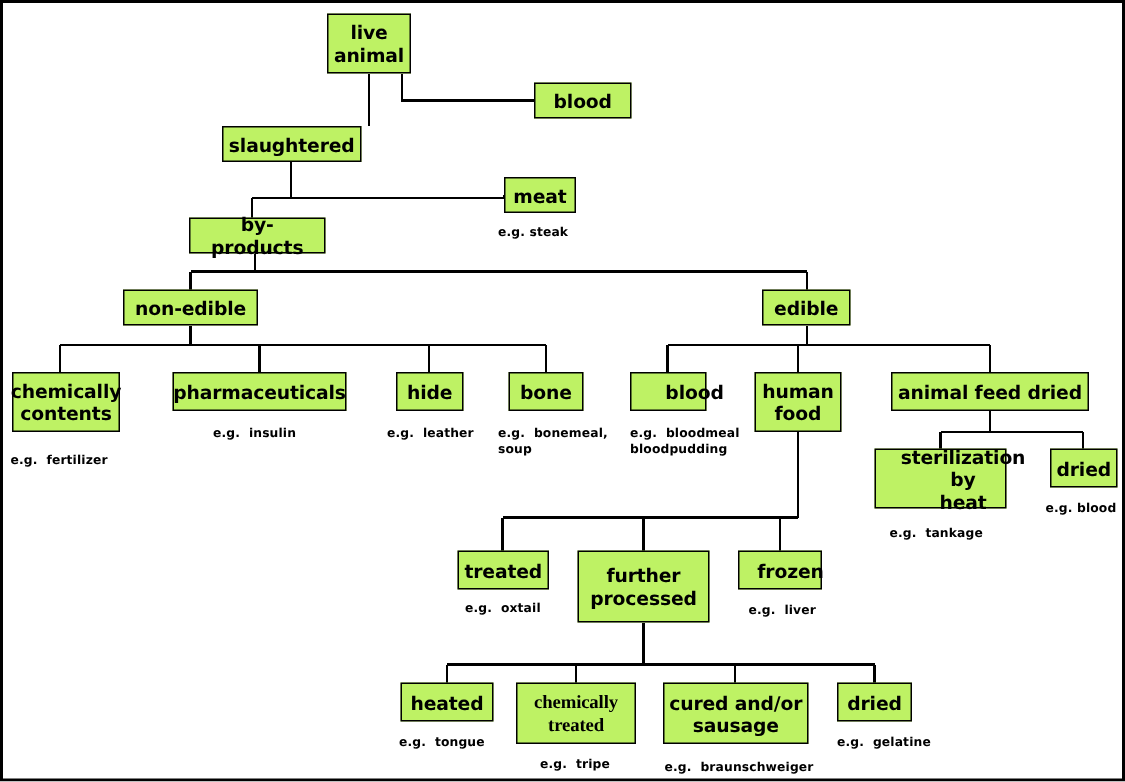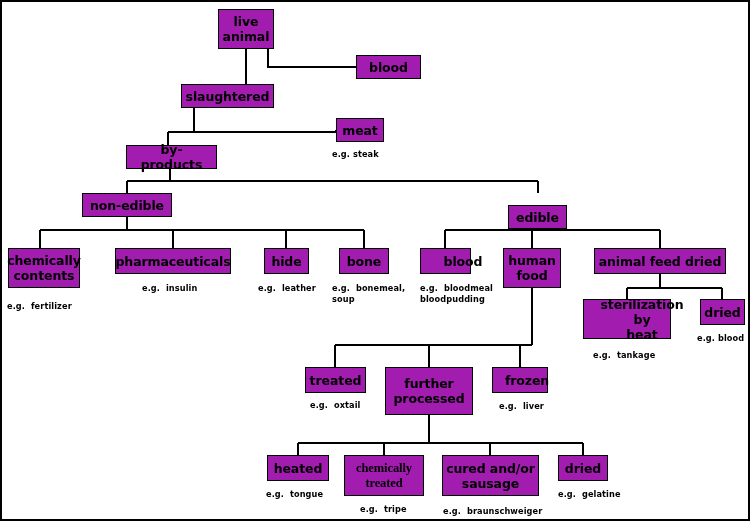--- a/index.html
+++ b/index.html
@@ -29,21 +29,21 @@
   }
   .conn {
     stroke: #000000;
     stroke-width: 1.4;
     fill: none;
     shape-rendering: crispEdges;
   }
   .nodebox {
     position: absolute;
     border: 1.5px solid #000000;
-    background: #a21caf;
+    background: #bef264;
     box-sizing: border-box;
     display: flex;
     flex-direction: column;
     align-items: center;
     justify-content: center;
     font-weight: bold;
     font-size: 12.5px;
     line-height: 15px;
     color: #000000;
     text-align: center;
@@ -106,33 +106,33 @@
       <path d="M 581 441 L 581 453" class="conn" stroke="#000000"></path>
     </svg>
   <div id="nodes">
       <div class="nodebox" style="left: 216px; top: 7px; width: 56px; height: 40px; border-color: rgb(0, 0, 0);">
         <span>live</span>
         <span class="line2">animal</span>
       </div>
       <div class="nodebox" style="left: 354px; top: 53px; width: 65px; height: 24px; border-color: rgb(0, 0, 0);">
         <span>blood</span>
       </div>
-      <div class="nodebox" style="left: 146px; top: 82px; width: 93px; height: 24px; border-color: rgb(0, 0, 0); margin-left: 33px;">
+      <div class="nodebox" style="left: 146px; top: 82px; width: 93px; height: 24px; border-color: rgb(0, 0, 0);">
         <span>slaughtered</span>
       </div>
       <div class="nodebox" style="left: 334px; top: 116px; width: 48px; height: 24px; border-color: rgb(0, 0, 0);">
         <span>meat</span>
       </div>
       <div class="nodebox" style="left: 124px; top: 143px; width: 91px; height: 24px; border-color: rgb(0, 0, 0);">
         <span>by-products</span>
       </div>
       <div class="nodebox" style="left: 80px; top: 191px; width: 90px; height: 24px; border-color: rgb(0, 0, 0);">
         <span>non-edible</span>
       </div>
-      <div class="nodebox" style="left: 506px; top: 191px; width: 59px; height: 24px; border-color: rgb(0, 0, 0); margin-top: 12px;">
+      <div class="nodebox" style="left: 506px; top: 191px; width: 59px; height: 24px; border-color: rgb(0, 0, 0);">
         <span>edible</span>
       </div>
       <div class="nodebox" style="left: 6px; top: 246px; width: 72px; height: 40px; border-color: rgb(0, 0, 0);">
         <span>chemically</span>
         <span class="line2">contents</span>
       </div>
       <div class="nodebox" style="left: 113px; top: 246px; width: 116px; height: 26px; border-color: rgb(0, 0, 0);">
         <span>pharmaceuticals</span>
       </div>
       <div class="nodebox" style="left: 262px; top: 246px; width: 45px; height: 26px; border-color: rgb(0, 0, 0);">

